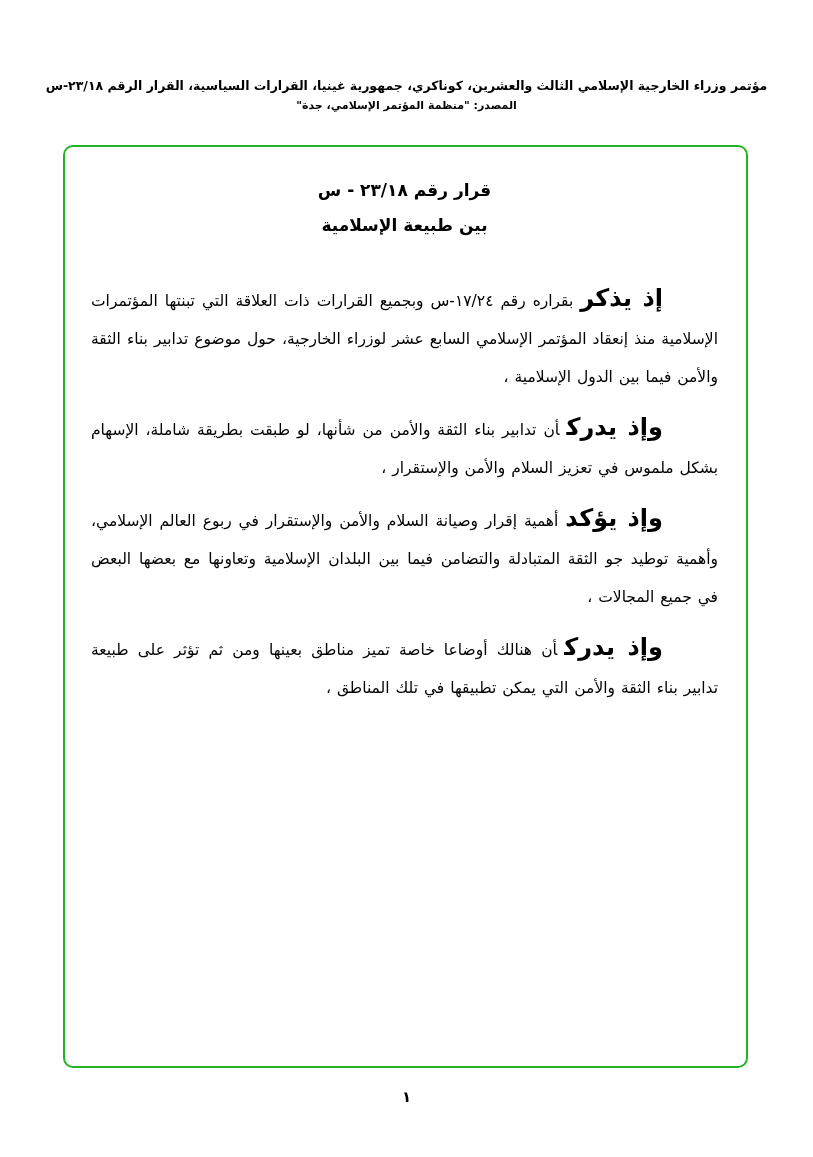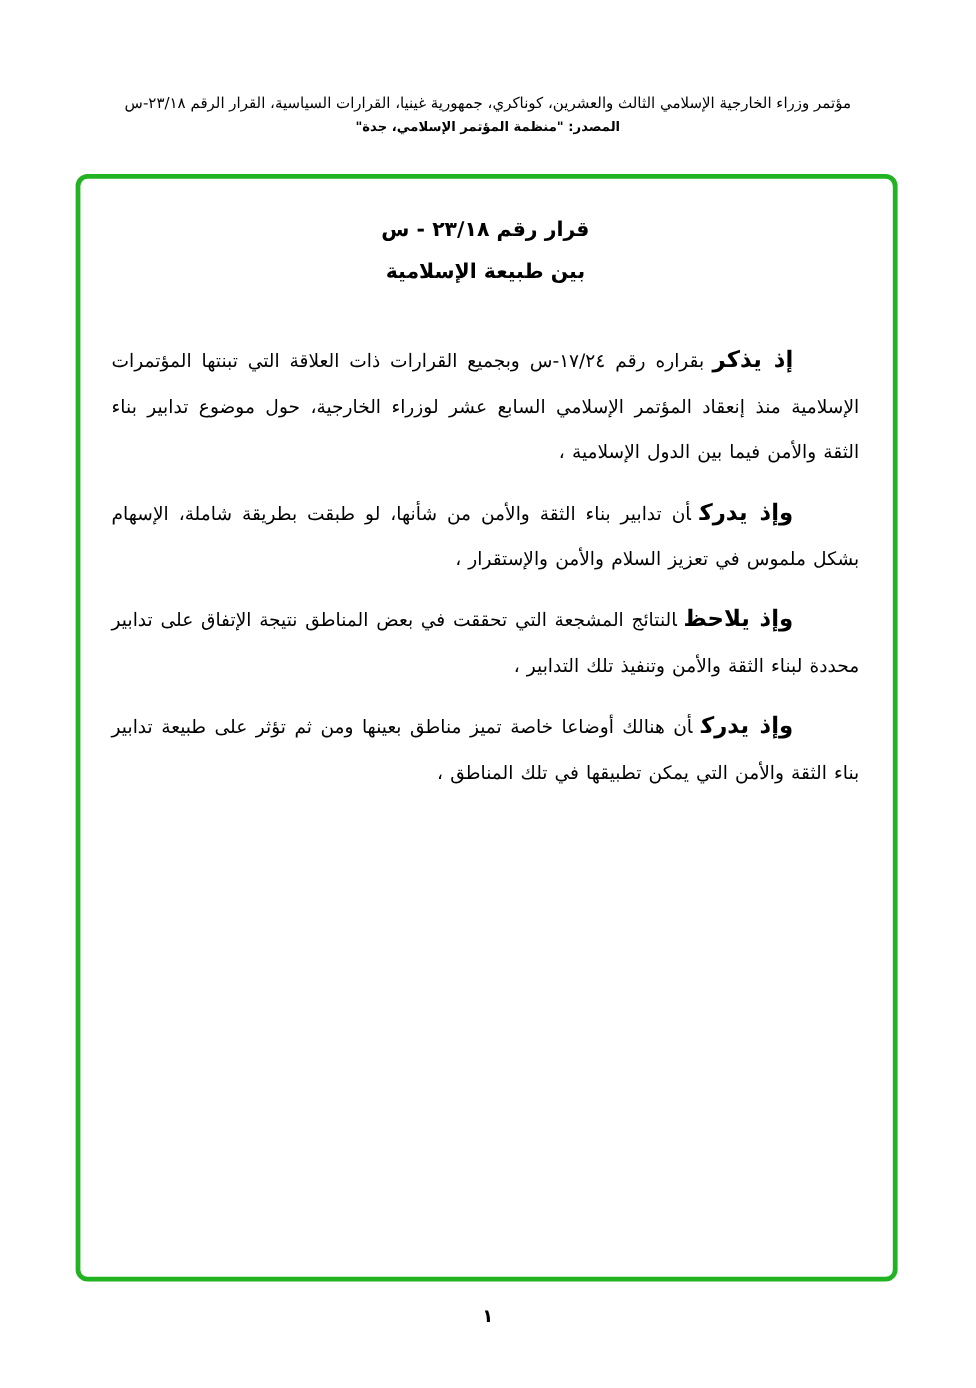--- a/index.html
+++ b/index.html
@@ -17,34 +17,34 @@
   }
   .doc-header {
     position: absolute;
     top: 76px; left: 0;
     width: 813px;
     text-align: center;
     direction: rtl;
   }
   .doc-header .h-line1 {
     font-size: 12.5px;
-    font-weight: normal;
+    font-weight: bold;
     line-height: 20px;
     white-space: nowrap;
   }
   .doc-header .h-line2 {
     font-size: 11px;
     font-weight: bold;
     line-height: 20px;
   }
   .resolution-box {
     position: absolute;
     left: 63px; top: 145px;
     width: 685px; height: 923px;
-    border: 4px solid #701a75;
+    border: 2px solid #701a75;
     border-radius: 10px;
     padding: 26px 28px 0 26px;
     direction: rtl;
     background: #ffffff;
   }
   .title-block {
     text-align: center;
     font-weight: bold;
     font-size: 17px;
   }
@@ -58,21 +58,21 @@
     text-align: justify;
   }
   .para {
     line-height: 38px;
     text-indent: 55px;
     margin-bottom: 12px;
     word-spacing: 1px;
   }
   .para .lead {
     font-weight: bold;
-    font-size: 19px;
+    font-size: 24px;
     padding-left: 7px;
     letter-spacing: 1px;
   }
   .para .lead:empty { padding-left: 0; }
   .page-number {
     position: absolute;
     top: 1088px; left: 0;
     width: 813px;
     text-align: center;
     font-size: 15px;
@@ -98,21 +98,21 @@
     </div>
 
     <div class="body-block">
       <p class="para">
         <span class="lead">إذ يذكر</span><span>بقراره رقم ١٧/٢٤-س وبجميع القرارات ذات العلاقة التي تبنتها المؤتمرات الإسلامية منذ إنعقاد المؤتمر الإسلامي السابع عشر لوزراء الخارجية، حول موضوع تدابير بناء الثقة والأمن فيما بين الدول الإسلامية ،</span>
       </p>
       <p class="para">
         <span class="lead">وإذ يدرك</span><span>أن تدابير بناء الثقة والأمن من شأنها، لو طبقت بطريقة شاملة، الإسهام بشكل ملموس في تعزيز السلام والأمن والإستقرار ،</span>
       </p>
       <p class="para">
-        <span class="lead">وإذ يلاحظ</span><span>النتائج المشجعة التي تحققت في بعض المناطق نتيجة الإتفاق على تدابير محددة لبناء الثقة والأمن وتنفيذ تلك التدابير ،</span>
+        <span class="lead">وإذ يؤكد</span><span>أهمية إقرار وصيانة السلام والأمن والإستقرار في ربوع العالم الإسلامي، وأهمية توطيد جو الثقة المتبادلة والتضامن فيما بين البلدان الإسلامية وتعاونها مع بعضها البعض في جميع المجالات ،</span>
       </p>
       <p class="para">
         <span class="lead">وإذ يدرك</span><span>أن هنالك أوضاعا خاصة تميز مناطق بعينها ومن ثم تؤثر على طبيعة تدابير بناء الثقة والأمن التي يمكن تطبيقها في تلك المناطق ،</span>
       </p>
     </div>
 
   </div>
 
   <div class="page-number">١</div>
 

